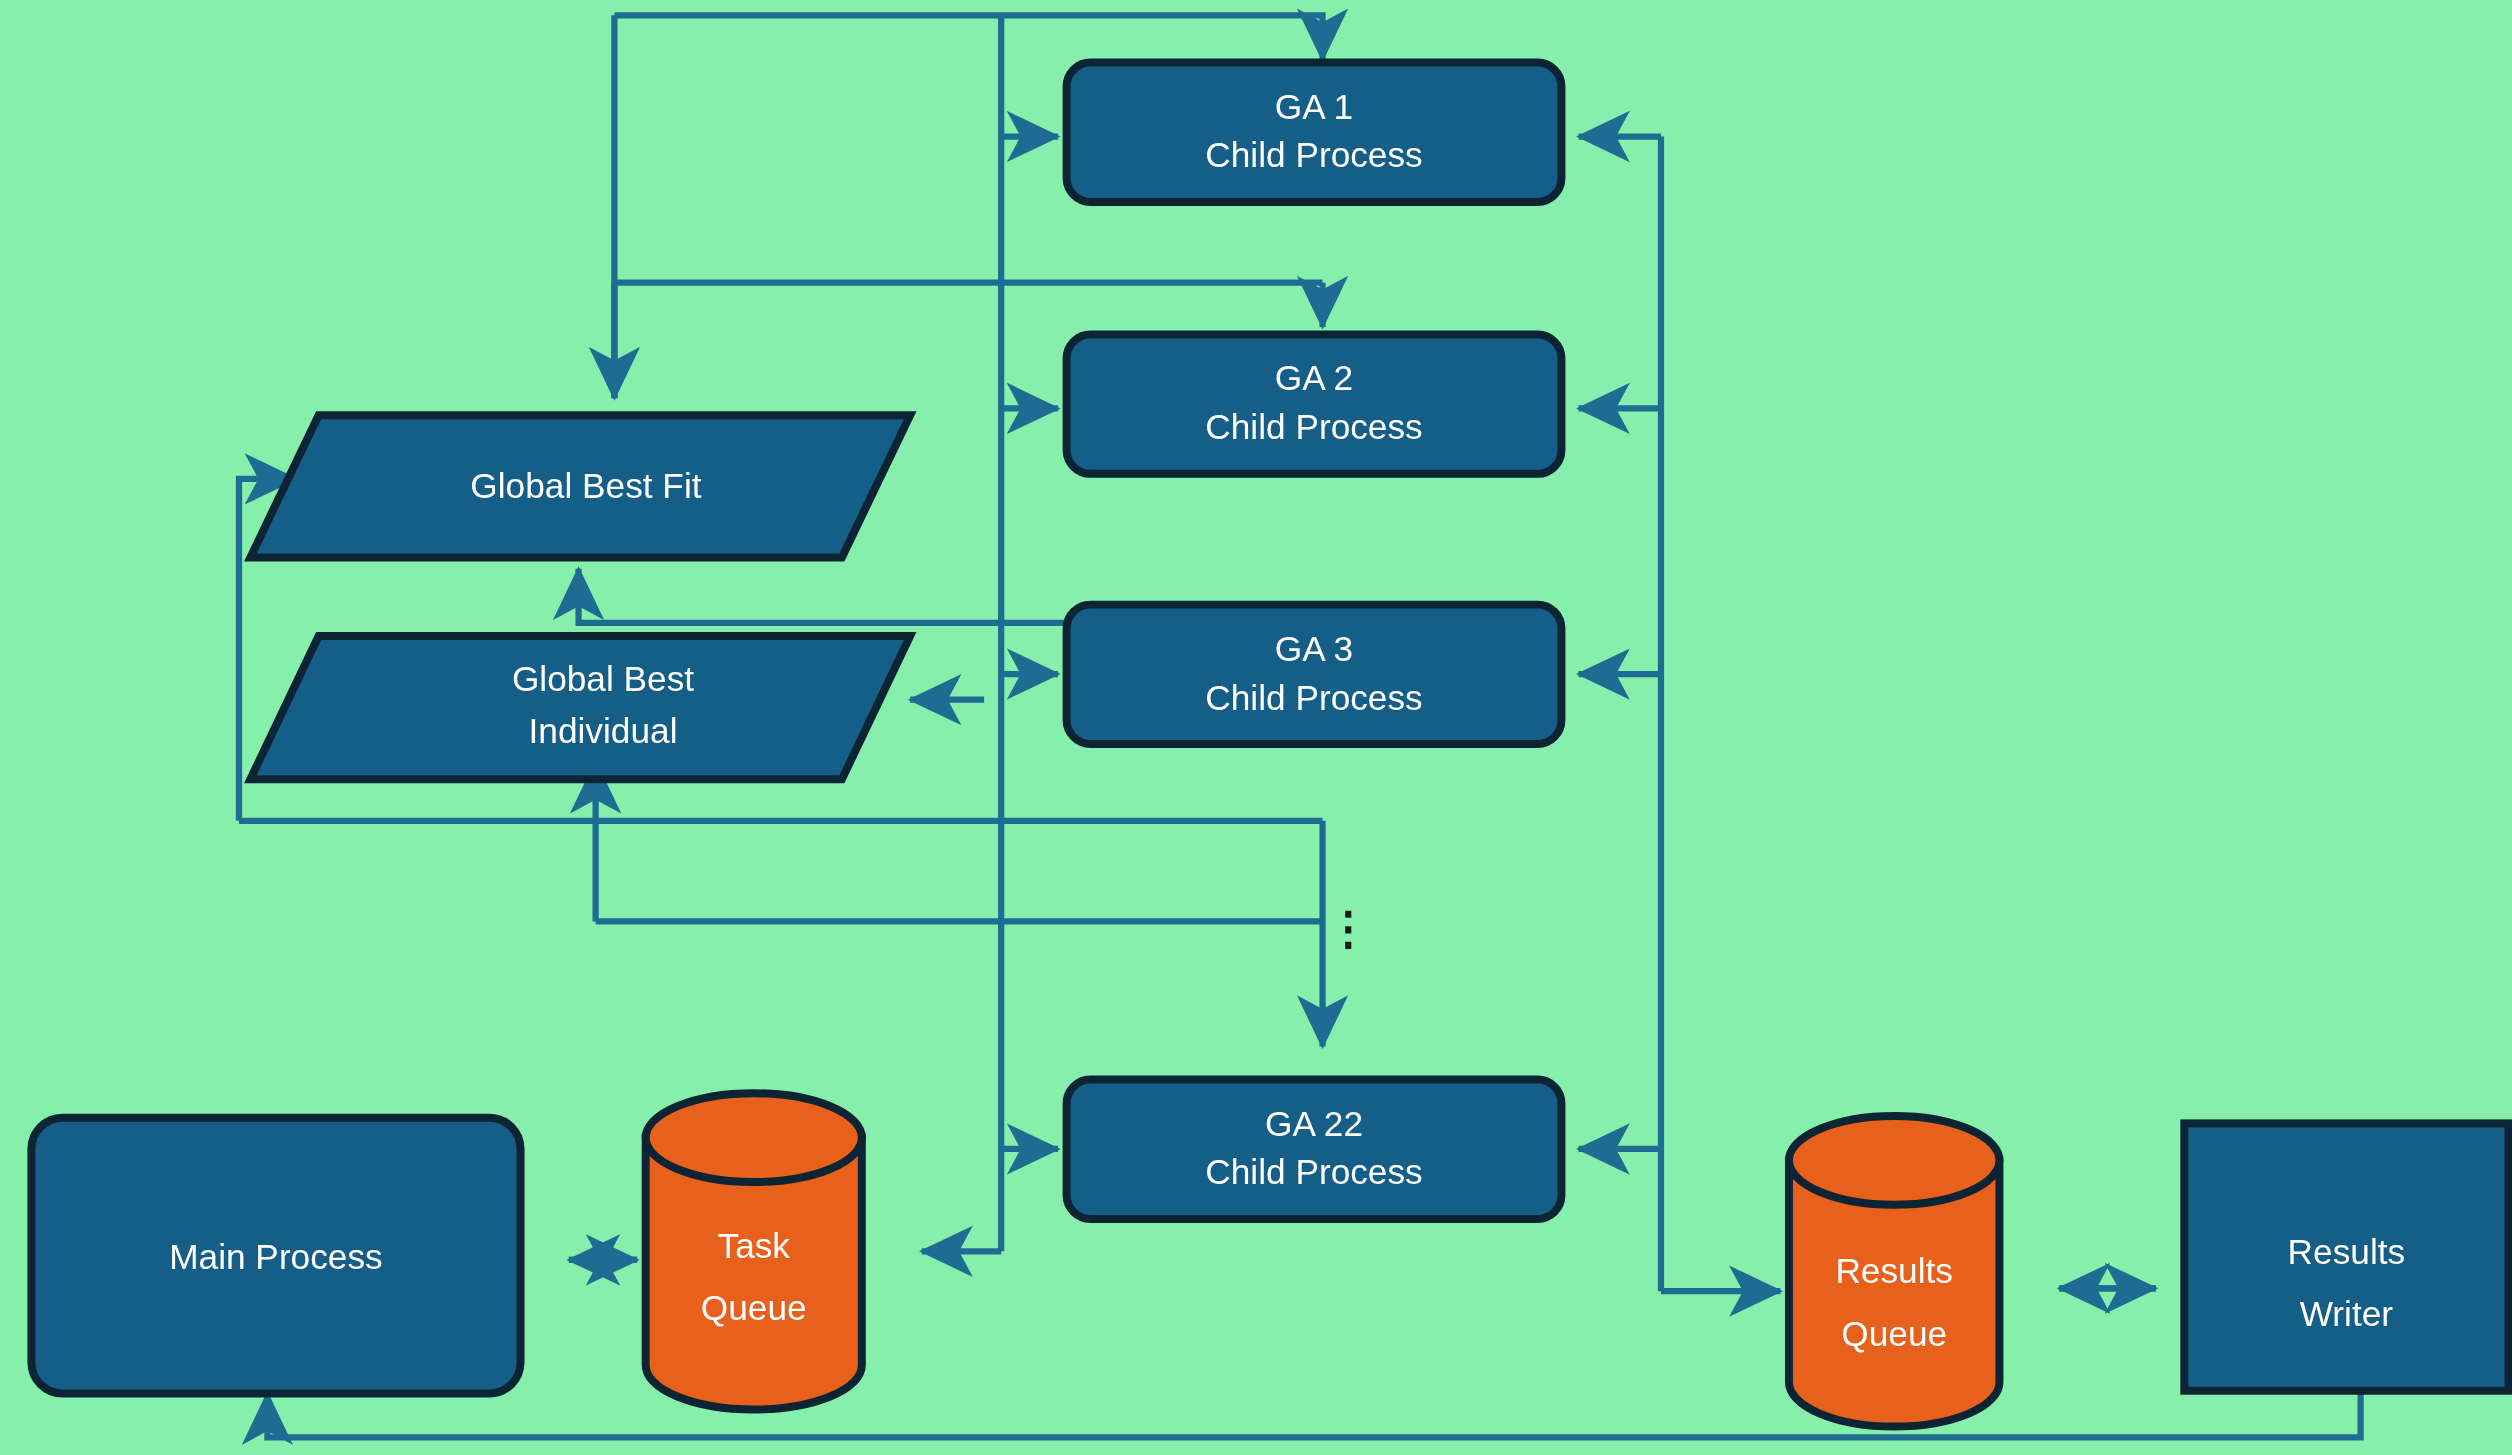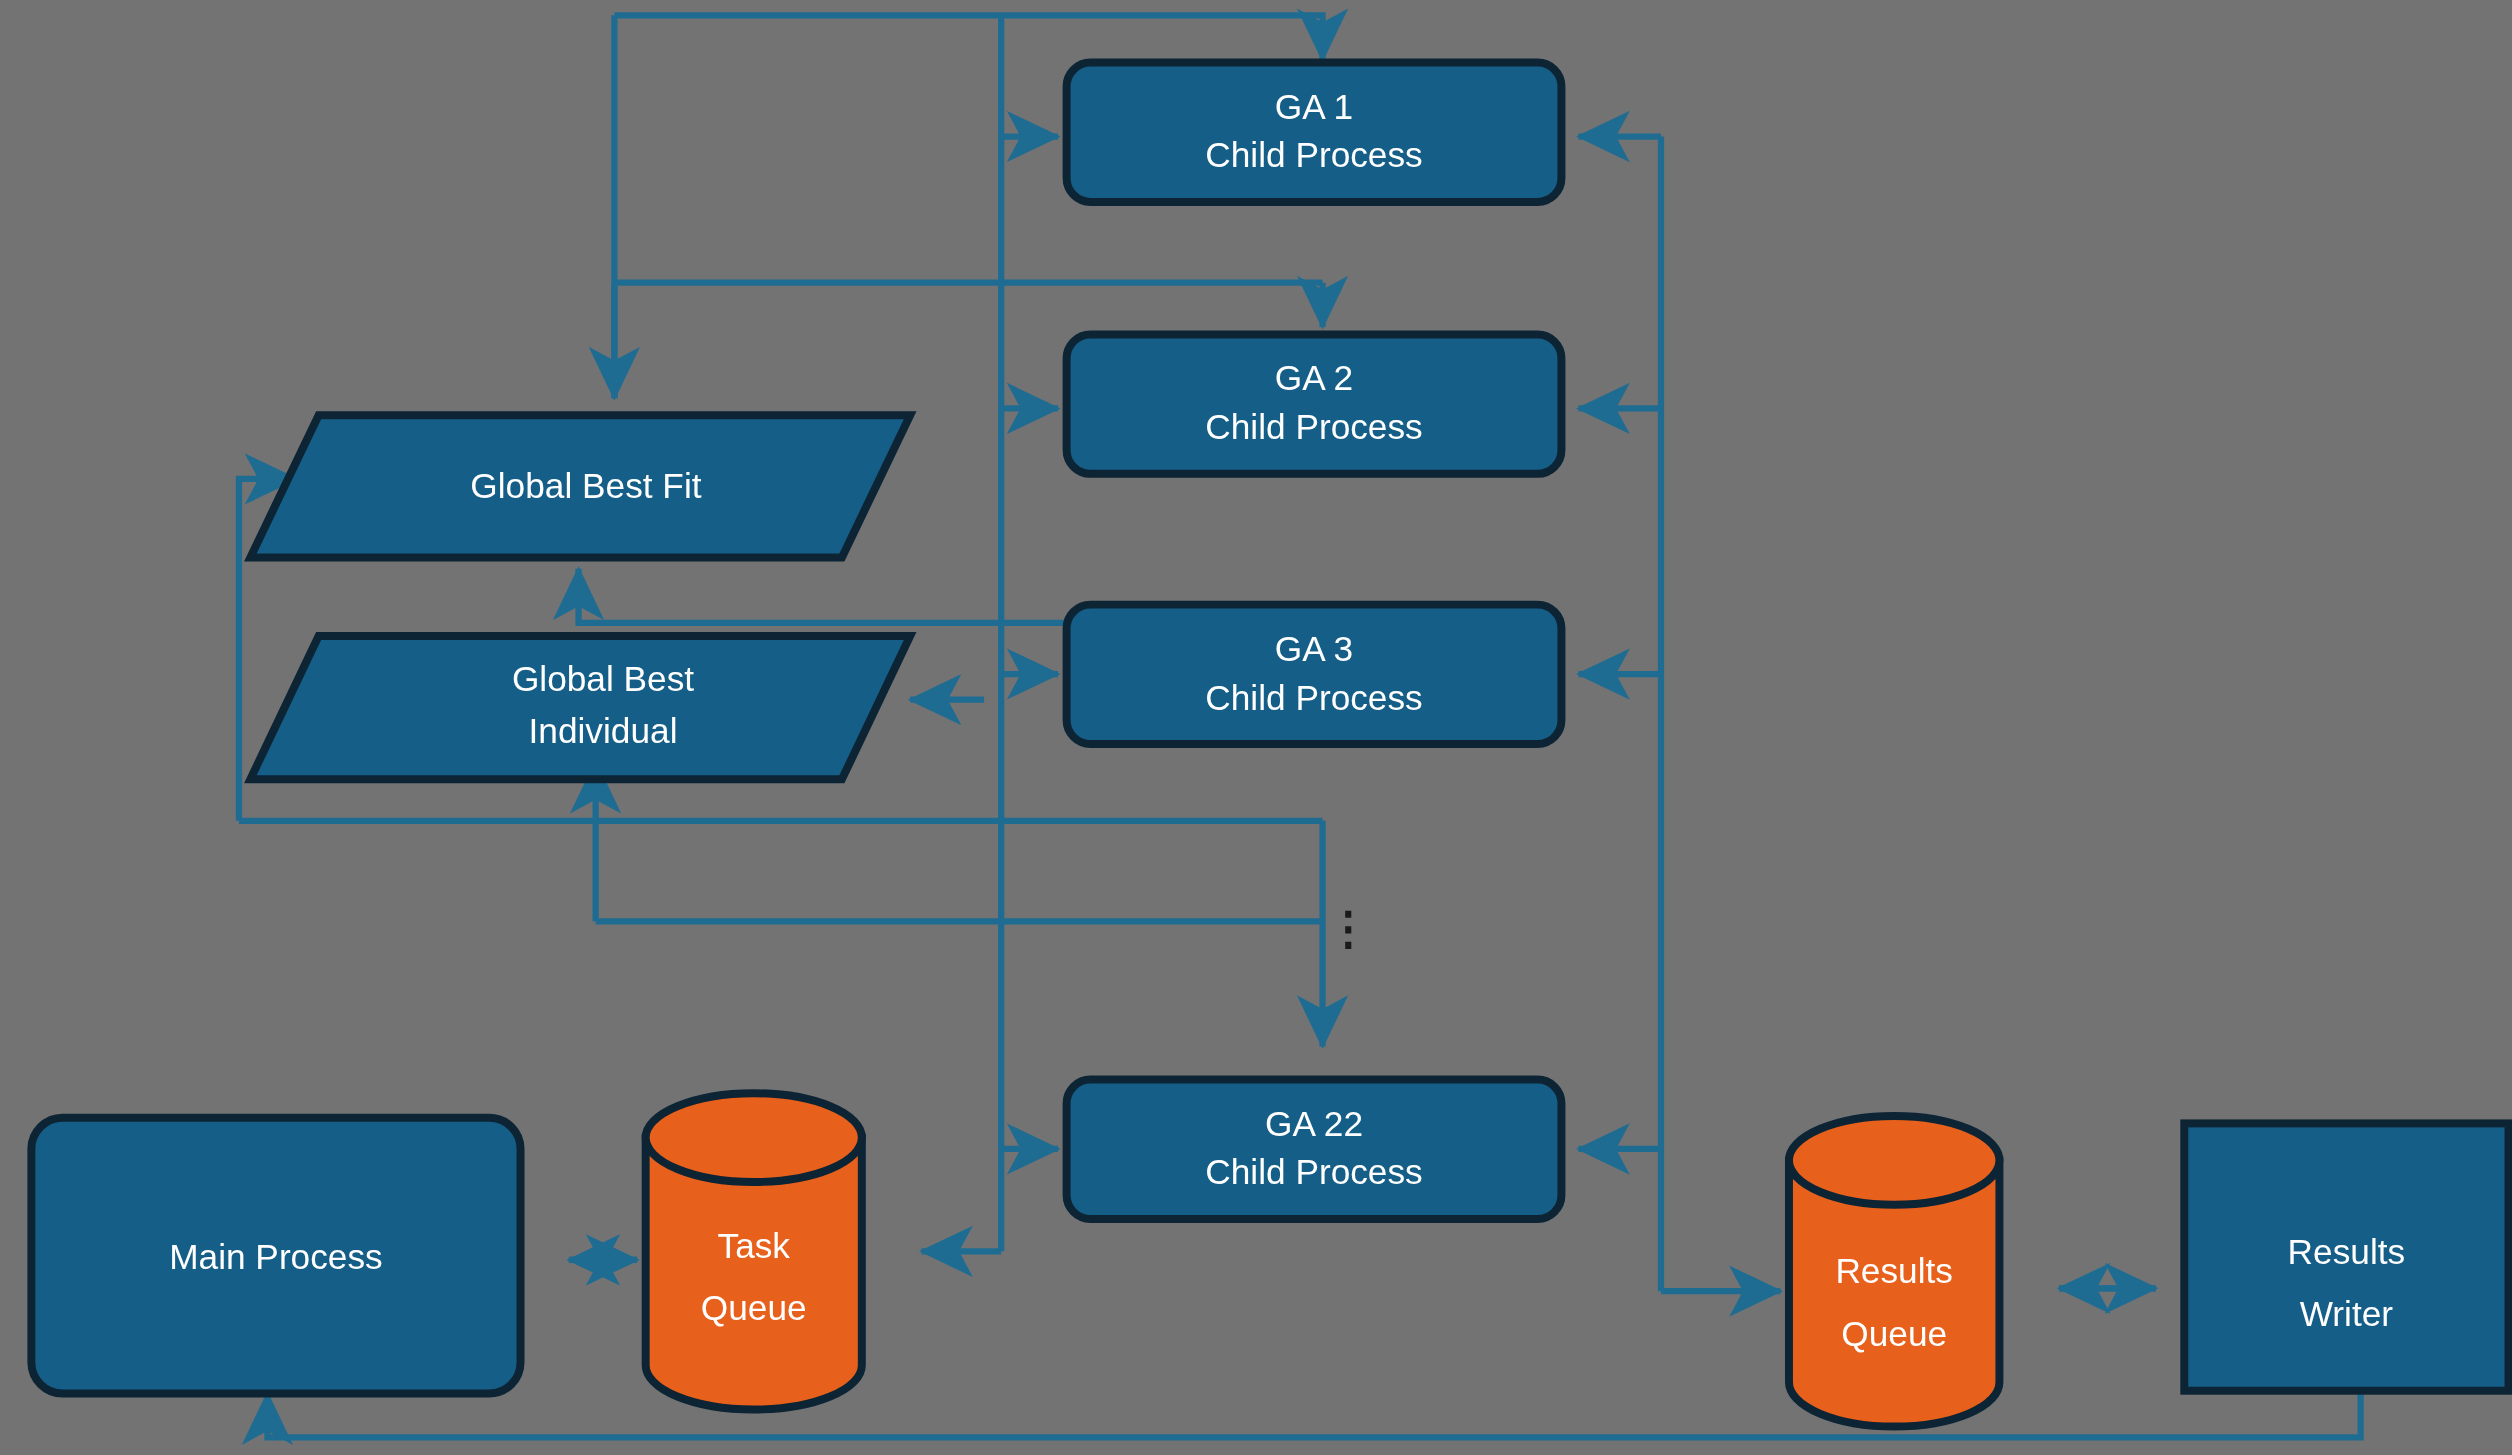--- a/index.html
+++ b/index.html
@@ -1,17 +1,17 @@
 <!DOCTYPE html>
 <html style="font-size:9px"><head>
 <meta charset="utf-8">
 <style>
   html,body{margin:0;padding:0;background:#ffffff;}
   body{width:2512px;height:1455px;overflow:hidden;font-family:"Liberation Sans",sans-serif;}
-  #stage{position:relative;width:2512px;height:1455px;background:#737373;}
+  #stage{position:relative;width:2512px;height:1455px;background:#86efac;}
   svg#diagram{position:absolute;left:0;top:0;width:2512px;height:1455px;}
   .node-label{fill:#ffffff;font-family:"Liberation Sans",sans-serif;font-size:62px;text-anchor:middle;dominant-baseline:middle;}
   .dots{fill:#1a1a1a;font-family:"Liberation Sans",sans-serif;font-size:80px;text-anchor:middle;font-weight:bold;}
 </style>
 </head>
 <body>
 
 <div id="stage">
 <svg id="diagram" viewBox="0 0 4416 2558" xmlns="http://www.w3.org/2000/svg">
   <defs>

